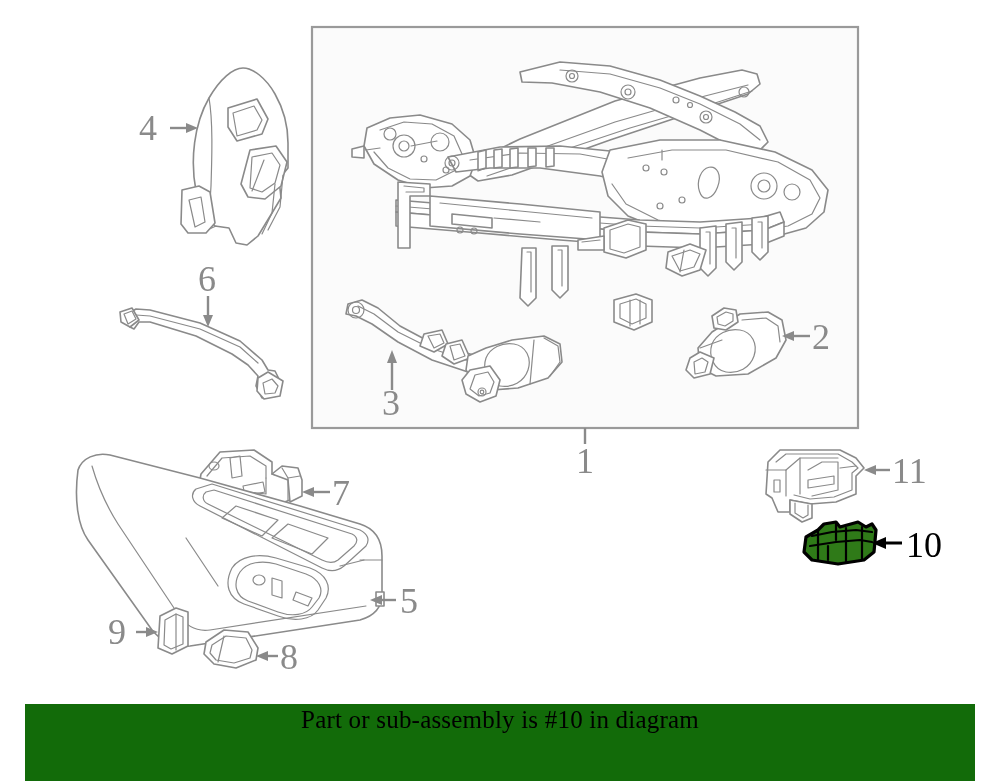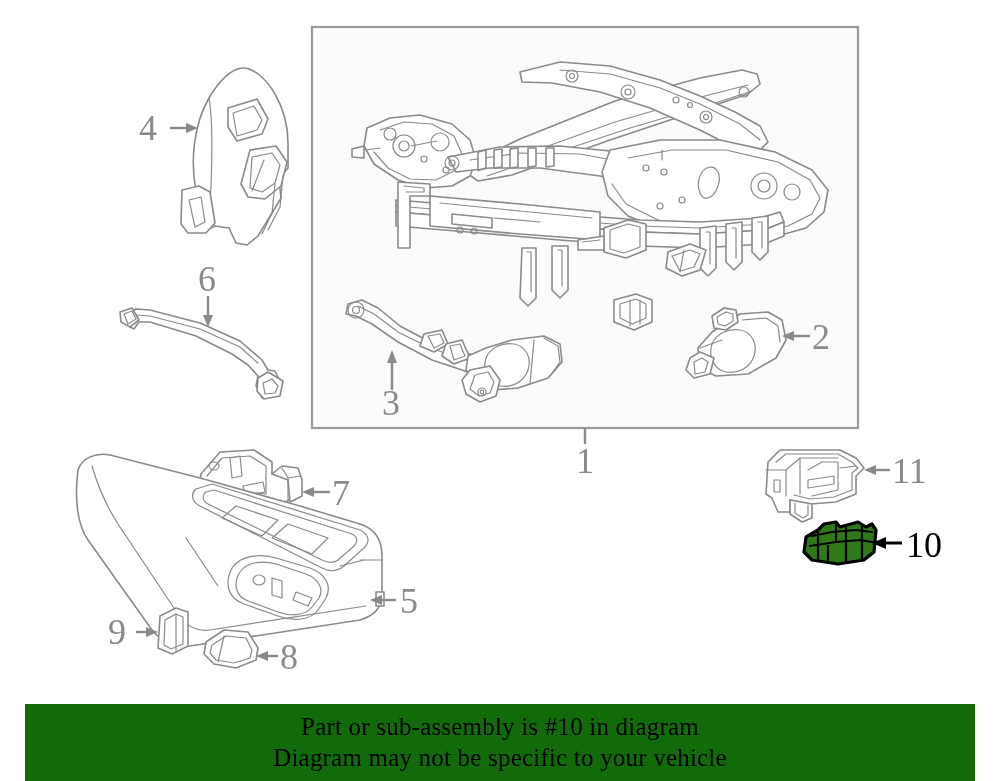--- a/index.html
+++ b/index.html
@@ -39,21 +39,21 @@
     overflow: hidden;
   }
   .banner-line {
     color: #000000;
     font-family: "Liberation Serif", serif;
     font-size: 25px;
     line-height: 31px;
     letter-spacing: 0.2px;
     white-space: nowrap;
   }
-  .banner-line.first { padding-top: 7px; }
+  .banner-line.first { }
 </style>
 </head>
 <body>
 
 <div id="stage">
 
   <svg class="diagram" viewBox="0 0 1000 781">
     <defs>
       <style>
         .ln { fill:none; stroke:#8a8a8a; stroke-width:1.6; stroke-linejoin:round; stroke-linecap:round; }
@@ -386,16 +386,15 @@
     <g>
       <line class="ar-b" x1="902" y1="543" x2="884" y2="543"></line>
       <polygon class="ar-bh" points="872,543 886,537 886,549"></polygon>
       <text class="num-b" x="906" y="557">10</text>
     </g>
 
   </svg>
 
   <div class="banner">
     <div class="banner-line first">Part or sub-assembly is #10 in diagram</div>
-    <div class="banner-line">Diagram may not be specific to your vehicle</div>
   </div>
 
 </div>
 
 </body></html>

